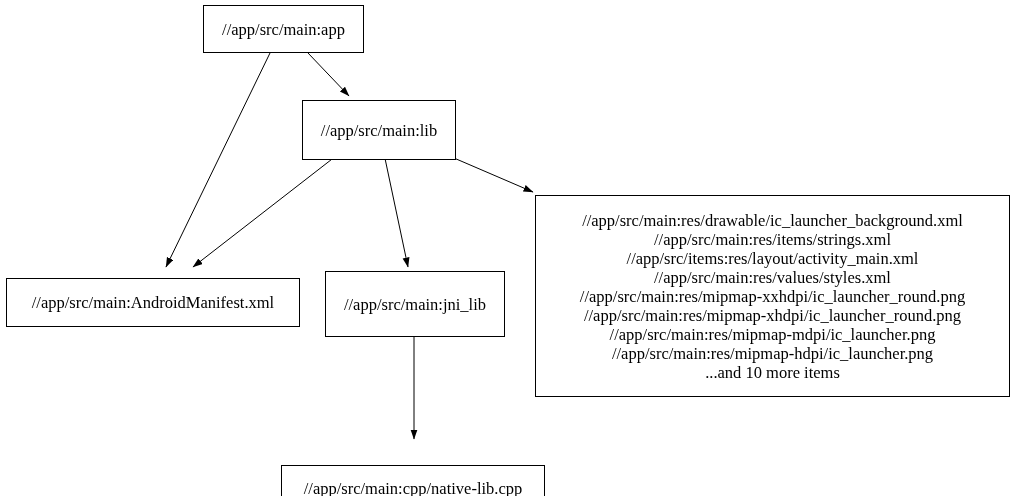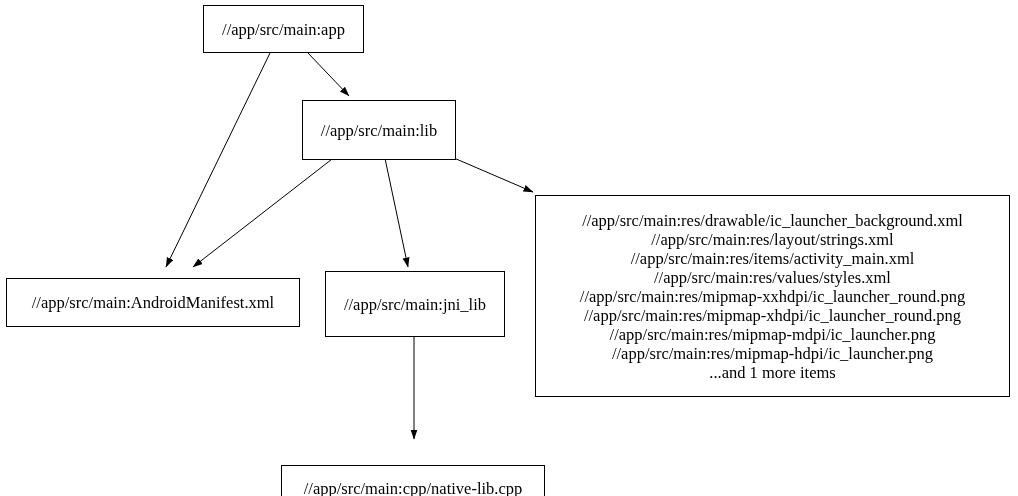--- a/index.html
+++ b/index.html
@@ -84,27 +84,27 @@
   <div class="node node-manifest">
     <span>//app/src/main:AndroidManifest.xml</span>
   </div>
 
   <div class="node node-jni">
     <span>//app/src/main:jni_lib</span>
   </div>
 
   <div class="node node-res">
     <span class="res-line">//app/src/main:res/drawable/ic_launcher_background.xml</span>
-    <span class="res-line">//app/src/main:res/layout/strings.xml</span>
-    <span class="res-line">//app/src/main:res/items/activity_main.xml</span>
+    <span class="res-line">//app/src/main:res/items/strings.xml</span>
+    <span class="res-line">//app/src/items:res/layout/activity_main.xml</span>
     <span class="res-line">//app/src/main:res/values/styles.xml</span>
     <span class="res-line">//app/src/main:res/mipmap-xxhdpi/ic_launcher_round.png</span>
     <span class="res-line">//app/src/main:res/mipmap-xhdpi/ic_launcher_round.png</span>
     <span class="res-line">//app/src/main:res/mipmap-mdpi/ic_launcher.png</span>
     <span class="res-line">//app/src/main:res/mipmap-hdpi/ic_launcher.png</span>
-    <span class="res-line">...and 1 more items</span>
+    <span class="res-line">...and 10 more items</span>
   </div>
 
   <div class="node node-native">
     <span>//app/src/main:cpp/native-lib.cpp</span>
   </div>
 
 </div>
 
 </body></html>

